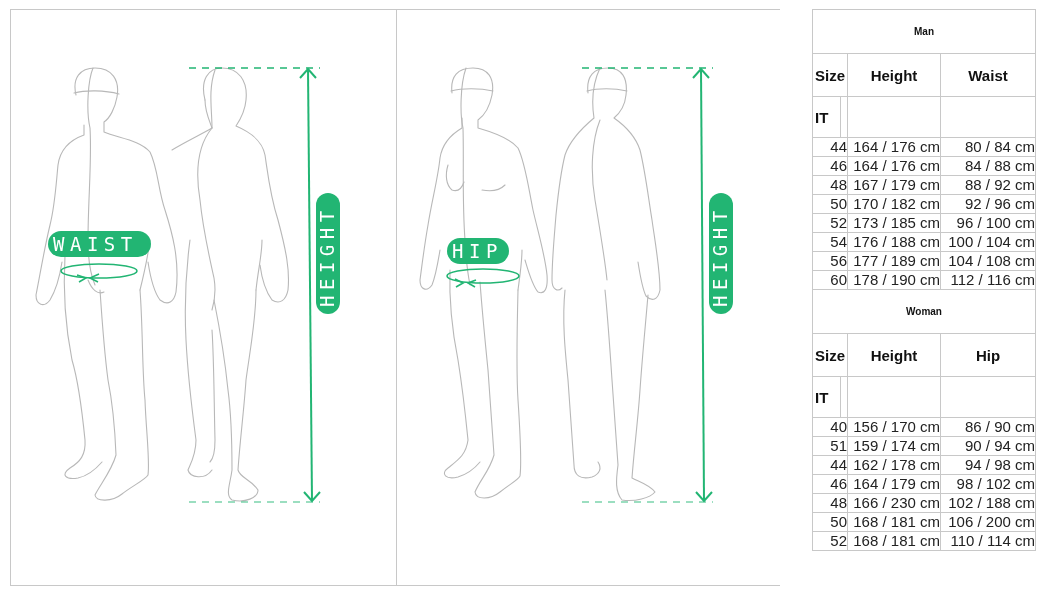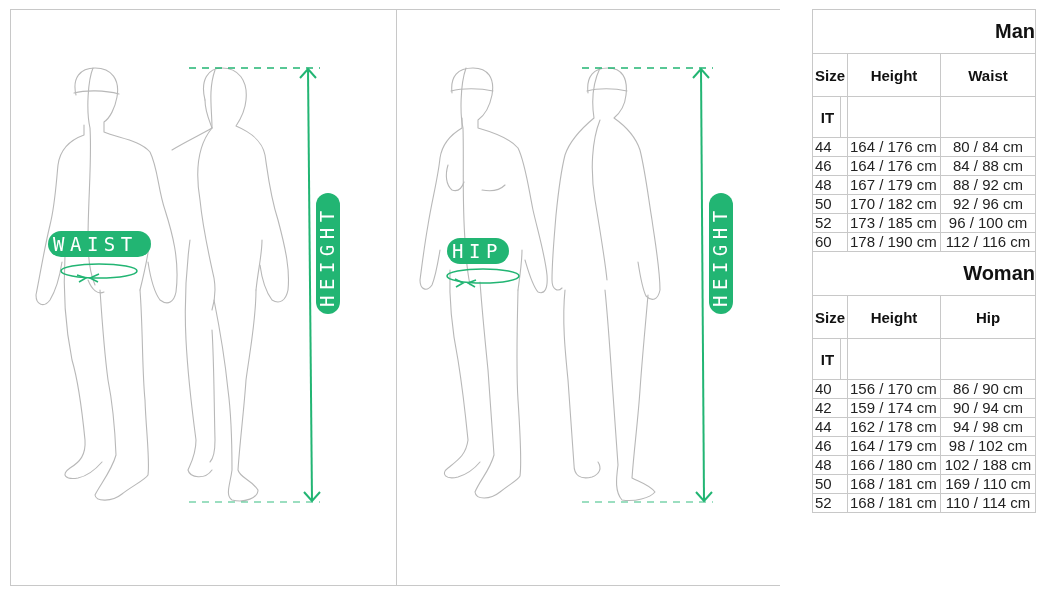--- a/index.html
+++ b/index.html
@@ -5,25 +5,25 @@
   html, body { margin: 0; padding: 0; background: #ffffff; }
   body { width: 1045px; height: 605px; position: relative; overflow: hidden; font-family: "Liberation Sans", sans-serif; }
   .panel { position: absolute; left: 10px; top: 9px; width: 770px; height: 577px;
            border-top: 1px solid #c8c8c8; border-left: 1px solid #c8c8c8; border-bottom: 1px solid #c8c8c8; box-sizing: border-box; }
   .divider { position: absolute; left: 385px; top: 0; width: 1px; height: 100%; background: #c8c8c8; }
   .illus { position: absolute; left: 0; top: 0; }
   .badge-text { font-family: "DejaVu Sans Mono", monospace; font-size: 19px; fill: #ffffff; }
 
   .chart { position: absolute; left: 812px; top: 9px; width: 223px; border-collapse: collapse; table-layout: fixed; }
   .chart td, .chart th { border: 1px solid #c8c8c8; padding: 0 0 0 2px; font-size: 15px; color: #222; white-space: nowrap; overflow: hidden; }
-  .chart .title { height: 43px; text-align: right; font-weight: bold; font-size: 20px; color: #111; padding: 0; }
+  .chart .title { height: 43px; text-align: center; font-weight: bold; font-size: 10px; color: #111; padding: 0; }
   .chart .hdr { height: 42px; text-align: center; font-weight: bold; color: #111; padding: 0; margin-left: 20px; }
   .chart .hdr.size { text-align: left; padding-left: 2px; }
-  .chart .it { height: 40px; font-weight: bold; color: #111; text-align: center; }
-  .chart .row td { height: 18px; line-height: 18px; }
+  .chart .it { height: 40px; font-weight: bold; color: #111; }
+  .chart .row td { height: 18px; line-height: 18px; text-align: right; }
   .chart .c-val { text-align: left; }
   .chart .c-w { text-align: center; padding: 0; }
 </style>
 </head>
 <body>
 
 <div class="panel">
   <div class="divider"></div>
 </div>
 
@@ -180,20 +180,30 @@
         <td colspan="2">50</td>
         <td class="c-val">170 / 182 cm</td>
         <td class="c-w">92 / 96 cm</td>
       </tr>
     <tr class="row">
         <td colspan="2">52</td>
         <td class="c-val">173 / 185 cm</td>
         <td class="c-w">96 / 100 cm</td>
       </tr>
     <tr class="row">
+        <td colspan="2">54</td>
+        <td class="c-val">176 / 188 cm</td>
+        <td class="c-w">100 / 104 cm</td>
+      </tr>
+    <tr class="row">
+        <td colspan="2">56</td>
+        <td class="c-val">177 / 189 cm</td>
+        <td class="c-w">104 / 108 cm</td>
+      </tr>
+    <tr class="row">
         <td colspan="2">60</td>
         <td class="c-val">178 / 190 cm</td>
         <td class="c-w">112 / 116 cm</td>
       </tr>
   </tbody>
   <tbody>
     <tr>
         <td class="title" colspan="4">Woman</td>
       </tr>
     <tr>
@@ -206,43 +216,43 @@
       <td></td>
         <td></td>
         <td></td>
     </tr>
     <tr class="row">
         <td colspan="2">40</td>
         <td class="c-val">156 / 170 cm</td>
         <td class="c-w">86 / 90 cm</td>
       </tr>
     <tr class="row">
-        <td colspan="2">42</td>
+        <td colspan="2">51</td>
         <td class="c-val">159 / 174 cm</td>
         <td class="c-w">90 / 94 cm</td>
       </tr>
     <tr class="row">
         <td colspan="2">44</td>
         <td class="c-val">162 / 178 cm</td>
         <td class="c-w">94 / 98 cm</td>
       </tr>
     <tr class="row">
         <td colspan="2">46</td>
         <td class="c-val">164 / 179 cm</td>
         <td class="c-w">98 / 102 cm</td>
       </tr>
     <tr class="row">
         <td colspan="2">48</td>
-        <td class="c-val">166 / 180 cm</td>
+        <td class="c-val">166 / 230 cm</td>
         <td class="c-w">102 / 188 cm</td>
       </tr>
     <tr class="row">
         <td colspan="2">50</td>
         <td class="c-val">168 / 181 cm</td>
-        <td class="c-w">169 / 110 cm</td>
+        <td class="c-w">106 / 200 cm</td>
       </tr>
     <tr class="row">
         <td colspan="2">52</td>
         <td class="c-val">168 / 181 cm</td>
         <td class="c-w">110 / 114 cm</td>
       </tr>
   </tbody>
 </table>
 
 </body></html>

